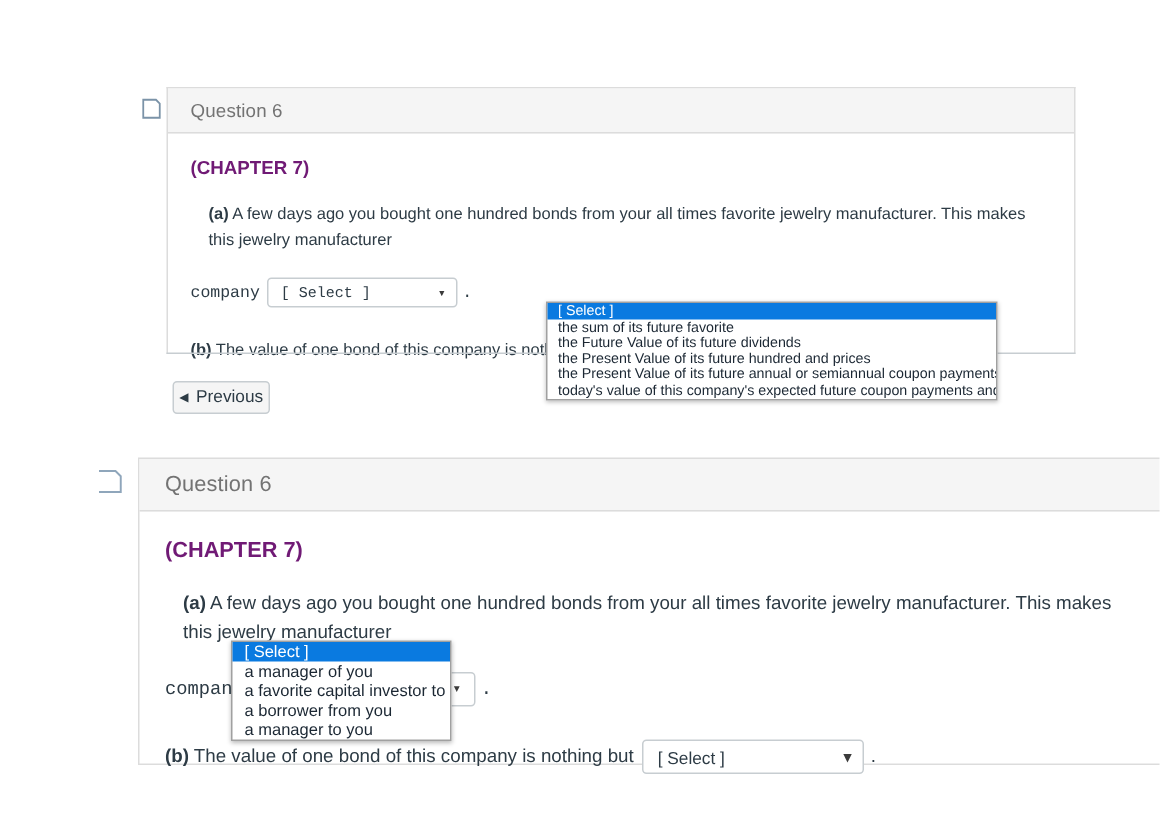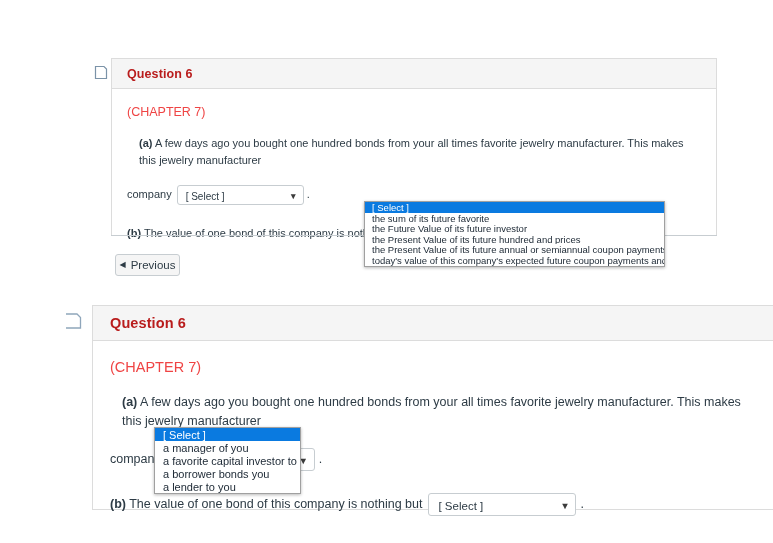--- a/index.html
+++ b/index.html
@@ -25,31 +25,31 @@
     box-sizing: border-box;
   }
   .panel-header {
     background: #f5f5f5;
     border-bottom: 1px solid #dcdcdc;
     box-sizing: border-box;
     display: flex;
     align-items: center;
   }
   .panel-title {
+    font-weight: normal;
+    color: #737373;
+    letter-spacing: 0.1px;
+  }
+  .panel-body {
+    box-sizing: border-box;
+    position: relative;
+  }
+  .chapter {
     font-weight: bold;
-    color: #b91c1c;
-    letter-spacing: 0.1px;
-  }
-  .panel-body {
-    box-sizing: border-box;
-    position: relative;
-  }
-  .chapter {
-    font-weight: normal;
-    color: #ef4444;
+    color: #701a75;
   }
   .qtext {
     color: #2d3b45;
     line-height: 1.55;
   }
   .qlabel { font-weight: bold; }
 
   
   .bookmark-icon {
     position: absolute;
@@ -185,21 +185,21 @@
   }
   #p2-selectB .sel-value { padding: 4px 20px 0 9px; }
   #p2-selectB .caret { right: 8px; top: 7px; font-size: 10px; }
 
   #p2-dropdown {
     left: 154px; top: 427px; width: 147px;
   }
   #p2-dropdown .opt { font-size: 11px; padding: 1px 4px 1px 8px; height: 13px; line-height: 12px; }
 
   .line-a { margin: 12px; }
-  .line-company { margin: 16px 0 0 0; }
+  .line-company { margin: 16px 0 0 0; font-family: Liberation Mono, monospace; }
   #panel1 .line-b { margin: 19px 0 0 0; }
   #panel2 .line-b { margin: 22px 0 0 0; }
 </style>
 </head>
 <body>
 
 <span class="bookmark-icon" id="panel1-bookmark">
   <svg width="14" height="15" viewBox="0 0 14 15">
     <path d="M1.5 1.5 H10 L12.5 4 V13.5 H1.5 Z" fill="none" stroke="#7b93a8" stroke-width="1.2"></path>
   </svg>
@@ -237,21 +237,21 @@
 <div class="hr-sep" id="p1-sep"></div>
 
 <div class="prev-button" id="prev-btn">
   <span class="tri">◀</span>
   <span>Previous</span>
 </div>
 
 <div class="dropdown-list" id="p1-dropdown">
   <div class="opt selected">[ Select ]</div>
   <div class="opt">the sum of its future favorite</div>
-  <div class="opt">the Future Value of its future investor</div>
+  <div class="opt">the Future Value of its future dividends</div>
   <div class="opt">the Present Value of its future hundred and prices</div>
   <div class="opt">the Present Value of its future annual or semiannual coupon payments</div>
   <div class="opt">today's value of this company's expected future coupon payments and par value</div>
 </div>
 
 <span class="bookmark-icon" id="panel2-bookmark">
   <svg width="17" height="18" viewBox="0 0 17 18">
     <path d="M-4 2 H11 L14.5 5.5 V16 H-4 Z" fill="none" stroke="#8fa6bb" stroke-width="1.3"></path>
   </svg>
 </span>
@@ -282,15 +282,15 @@
         <span class="caret">▾</span>
       </span><span>.</span>
     </div>
   </div>
 </div>
 
 <div class="dropdown-list" id="p2-dropdown">
   <div class="opt selected">[ Select ]</div>
   <div class="opt">a manager of you</div>
   <div class="opt">a favorite capital investor to</div>
-  <div class="opt">a borrower bonds you</div>
-  <div class="opt">a lender to you</div>
+  <div class="opt">a borrower from you</div>
+  <div class="opt">a manager to you</div>
 </div>
 
 </body></html>

